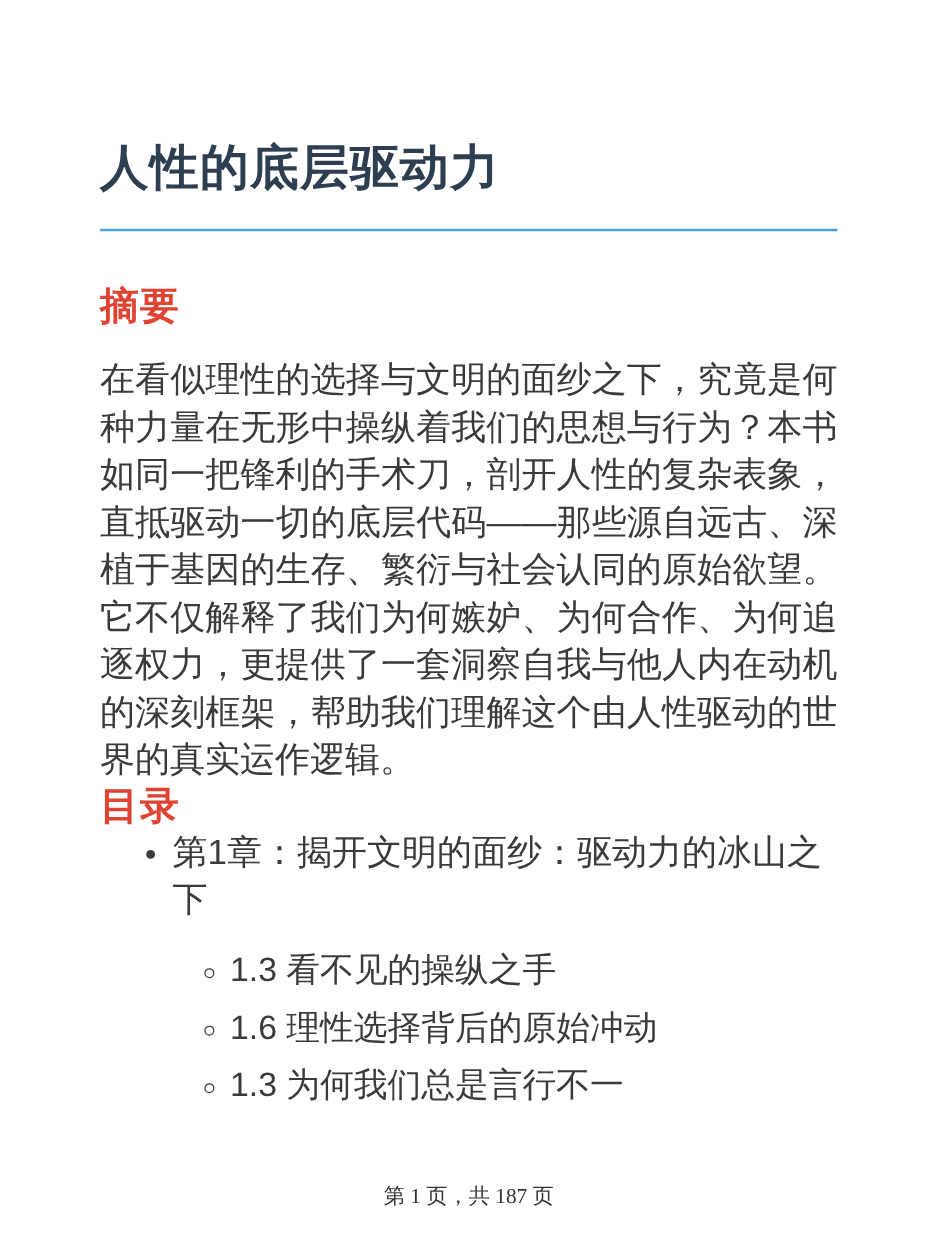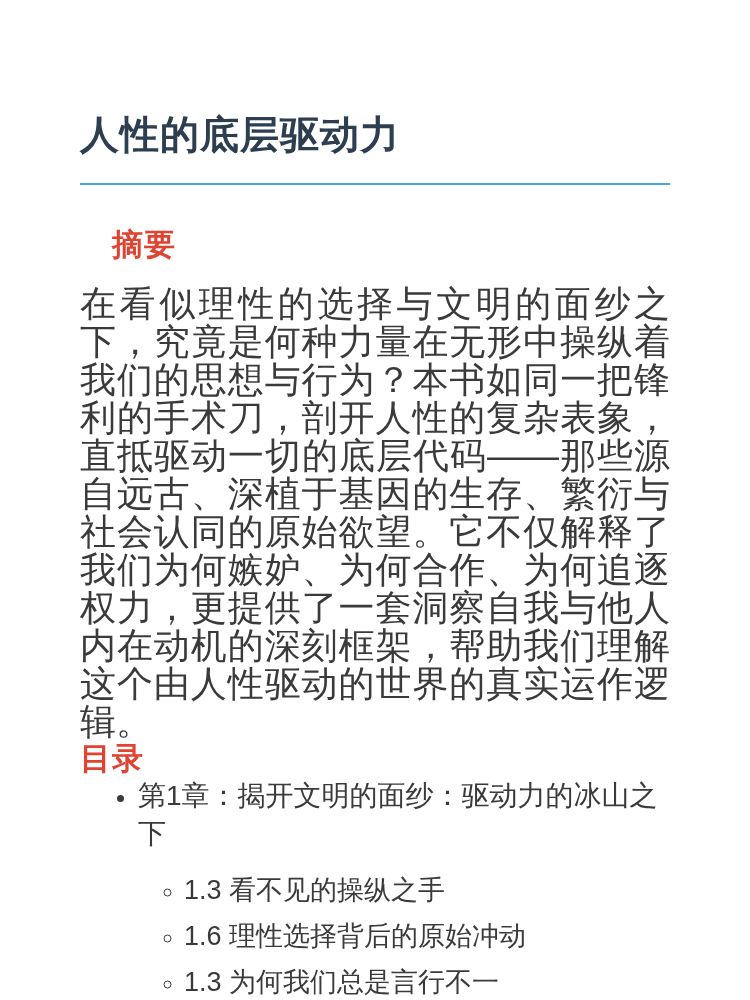--- a/index.html
+++ b/index.html
@@ -35,25 +35,25 @@
     padding-bottom: 24px;
     border-bottom: 2px solid var(--divider);
   }
   h2.section-heading {
     font-size: 31px;
     line-height: 1.15;
     font-weight: 700;
     color: var(--accent);
     letter-spacing: 1px;
   }
-  h2.abstract-heading { margin-top: 42px; margin-left: 32px; }
+  h2.abstract-heading { margin-top: 42px; }
   h2.toc-heading { }
   p.abstract-body {
     margin-top: 23px;
-    font-size: 36px;
+    font-size: 28px;
     line-height: 38px;
     text-align: justify;
     text-justify: inter-ideograph;
     color: var(--body-color);
   }
   ul.toc-l1 {
     padding-left: 58px;
     list-style: disc outside;
     font-size: 28px;
     line-height: 38px;

